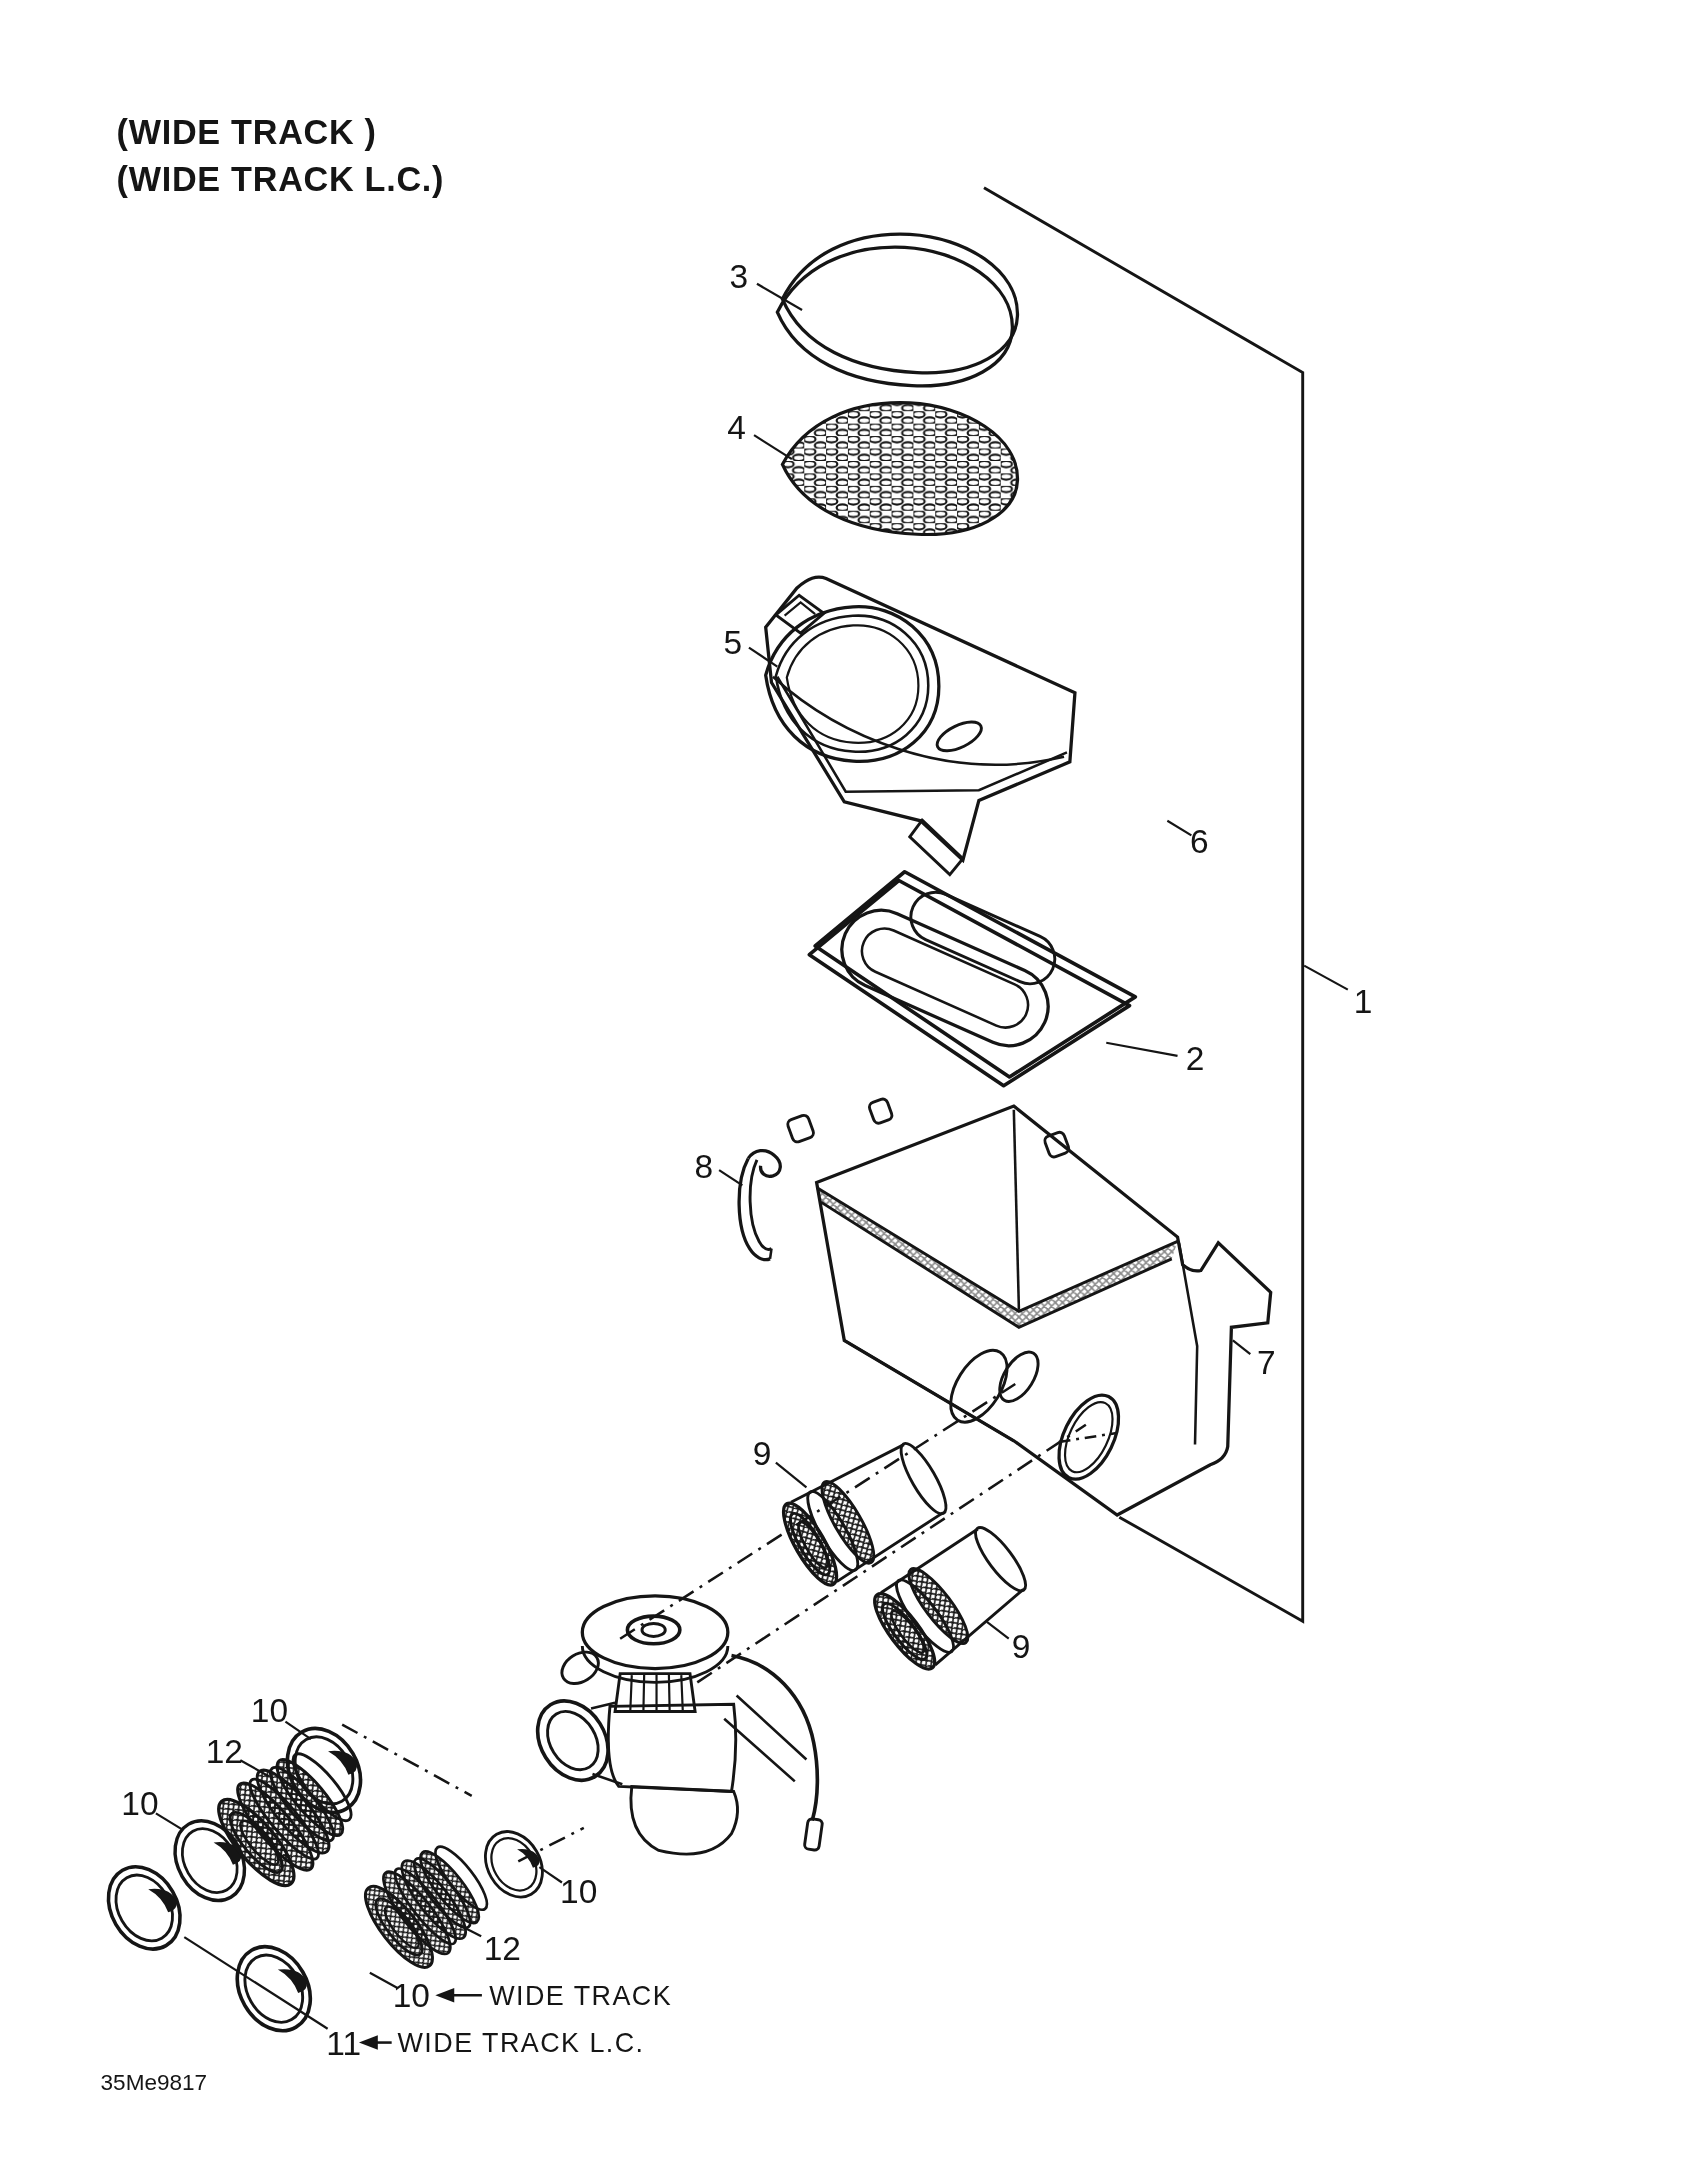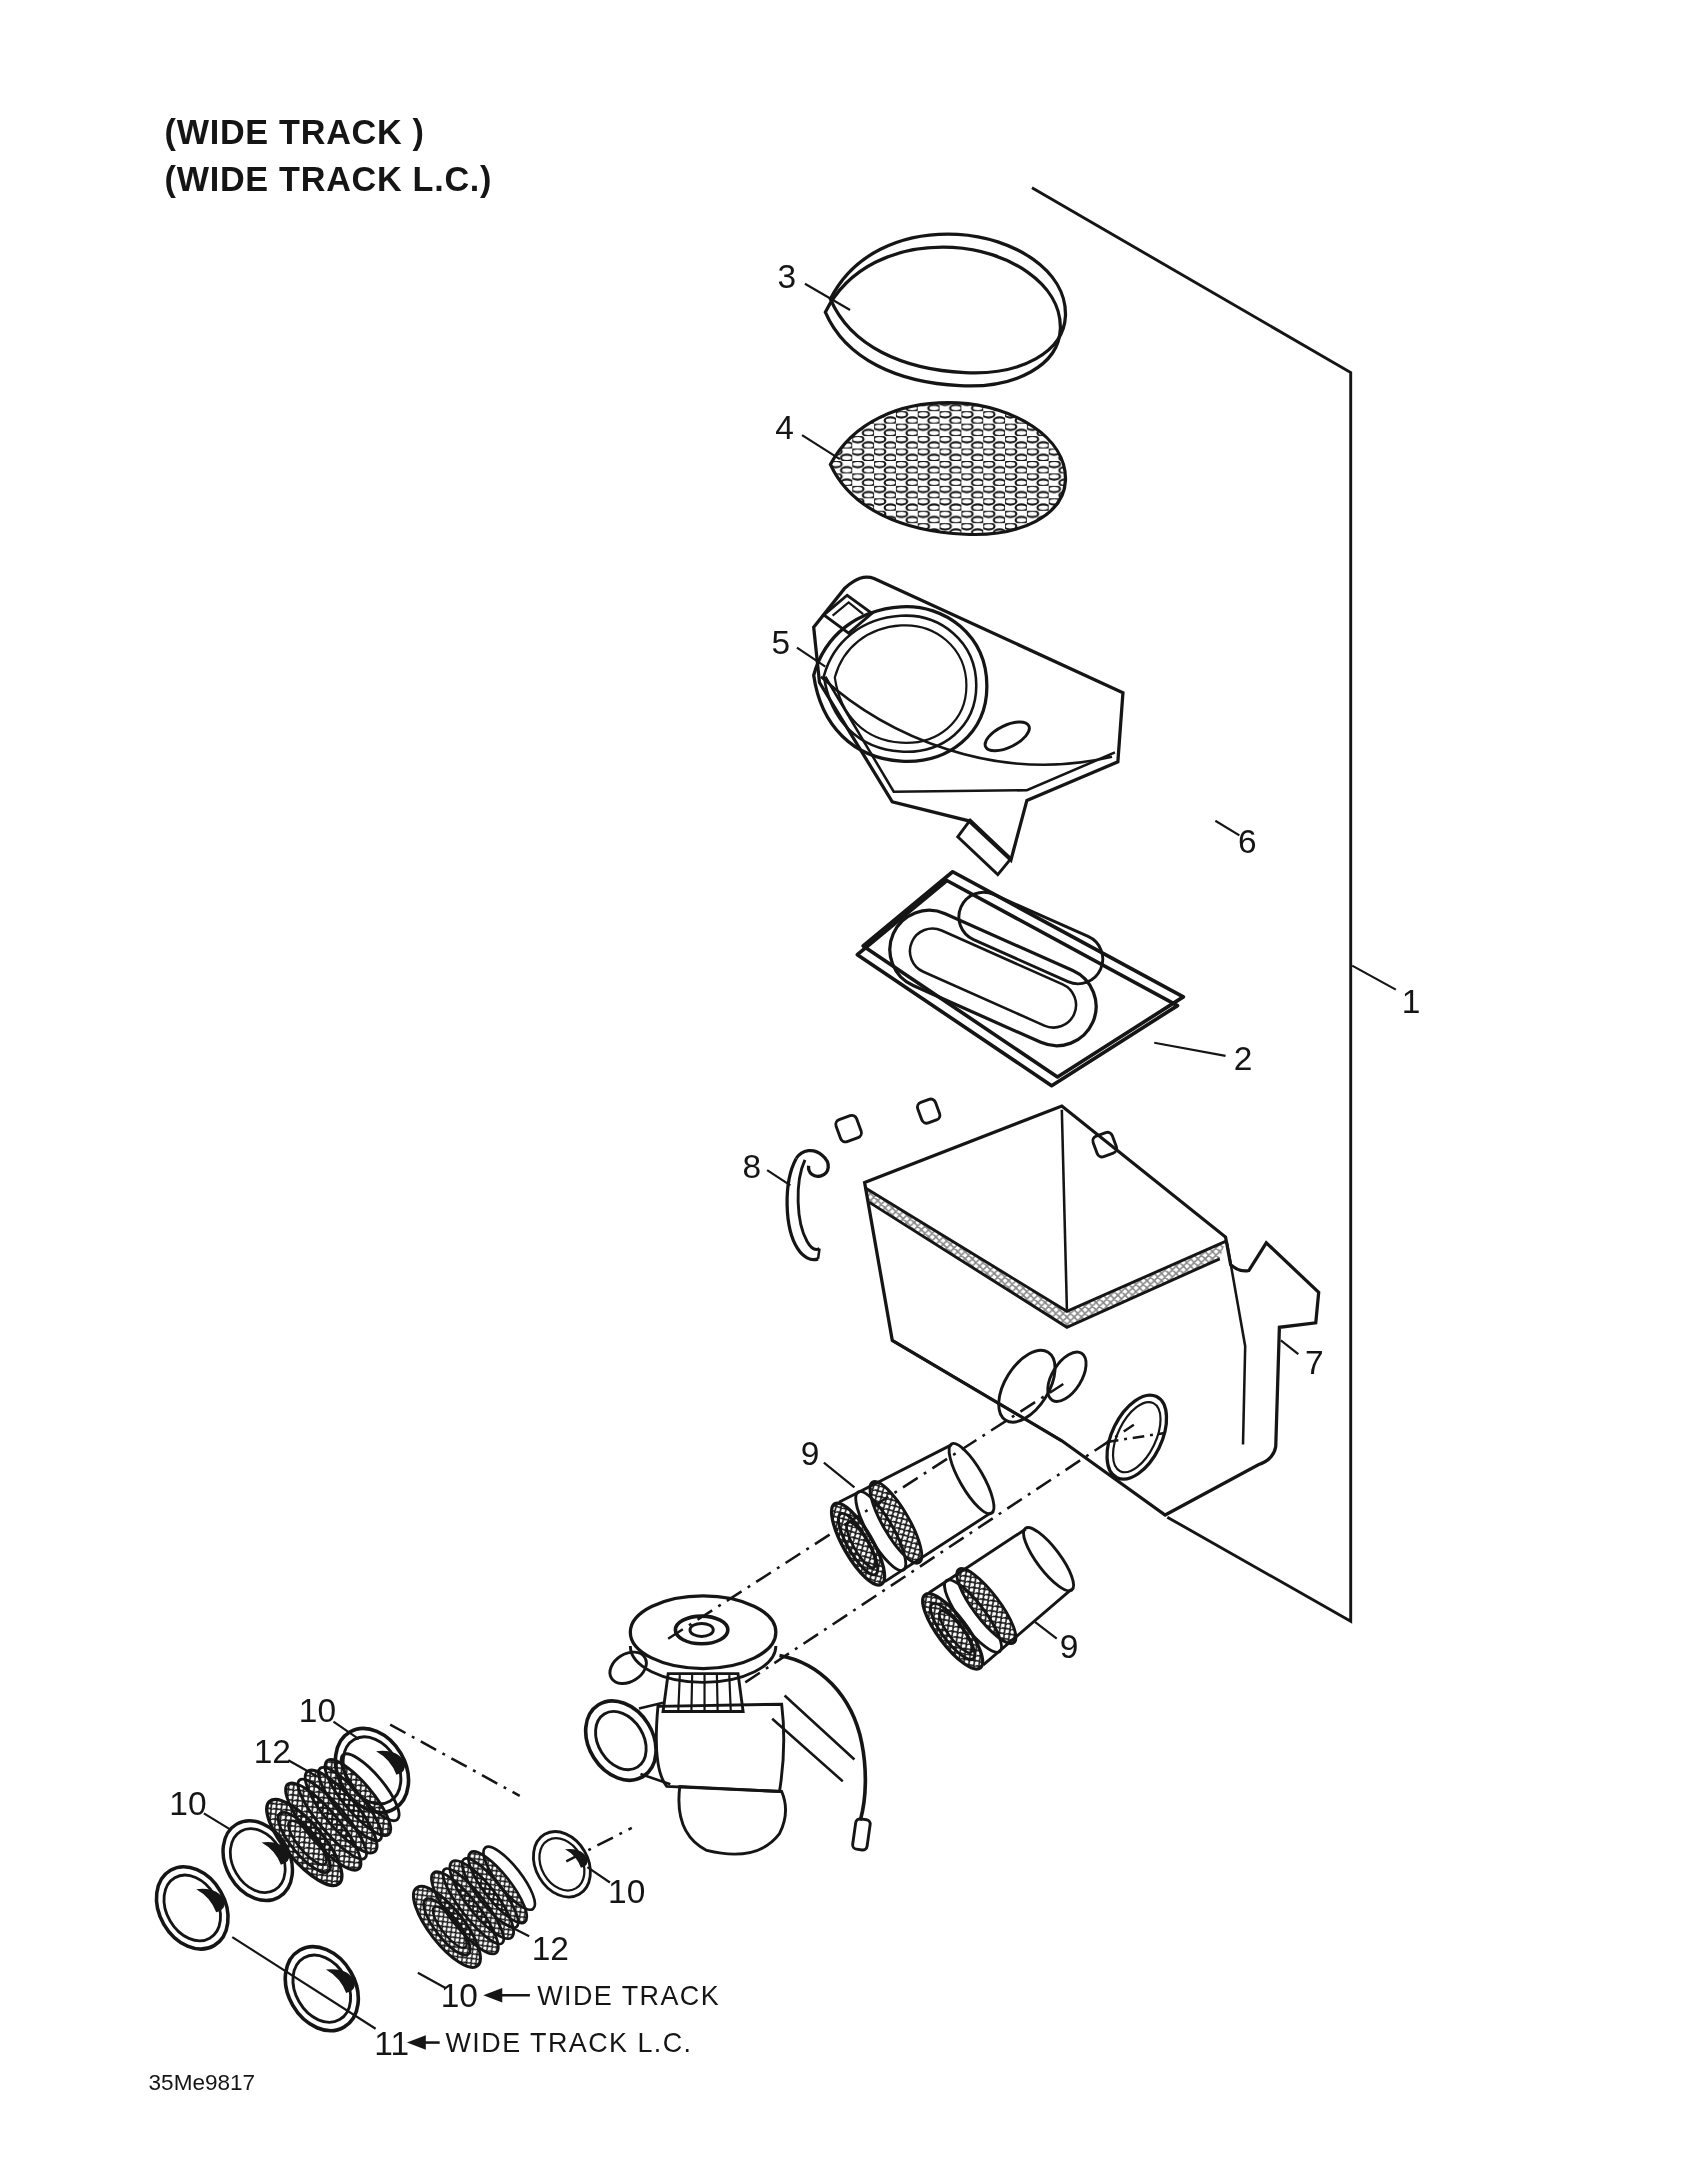--- a/index.html
+++ b/index.html
@@ -1,16 +1,16 @@
 <!DOCTYPE html>
 <html style="font-size:11.6px"><head>
 <meta charset="utf-8">
 <style>
   html,body{margin:0;padding:0;background:#ffffff;}
-  .page{position:relative;width:1504px;height:2183px;background:#ffffff;overflow:hidden;margin-left:48px;}
+  .page{position:relative;width:1504px;height:2183px;background:#ffffff;overflow:hidden;}
   svg{position:absolute;inset:0;}
   text{font-family:"Liberation Sans",sans-serif;fill:#151515;}
   .hdr{font-size:47px;font-weight:700;letter-spacing:1px;}
   .callout-num{font-size:46px;font-weight:400;}
   .anno{font-size:37px;font-weight:400;letter-spacing:2px;}
   .code{font-size:31px;font-weight:400;}
   .ln{stroke:#151515;fill:none;}
 </style>
 </head>
 <body>

